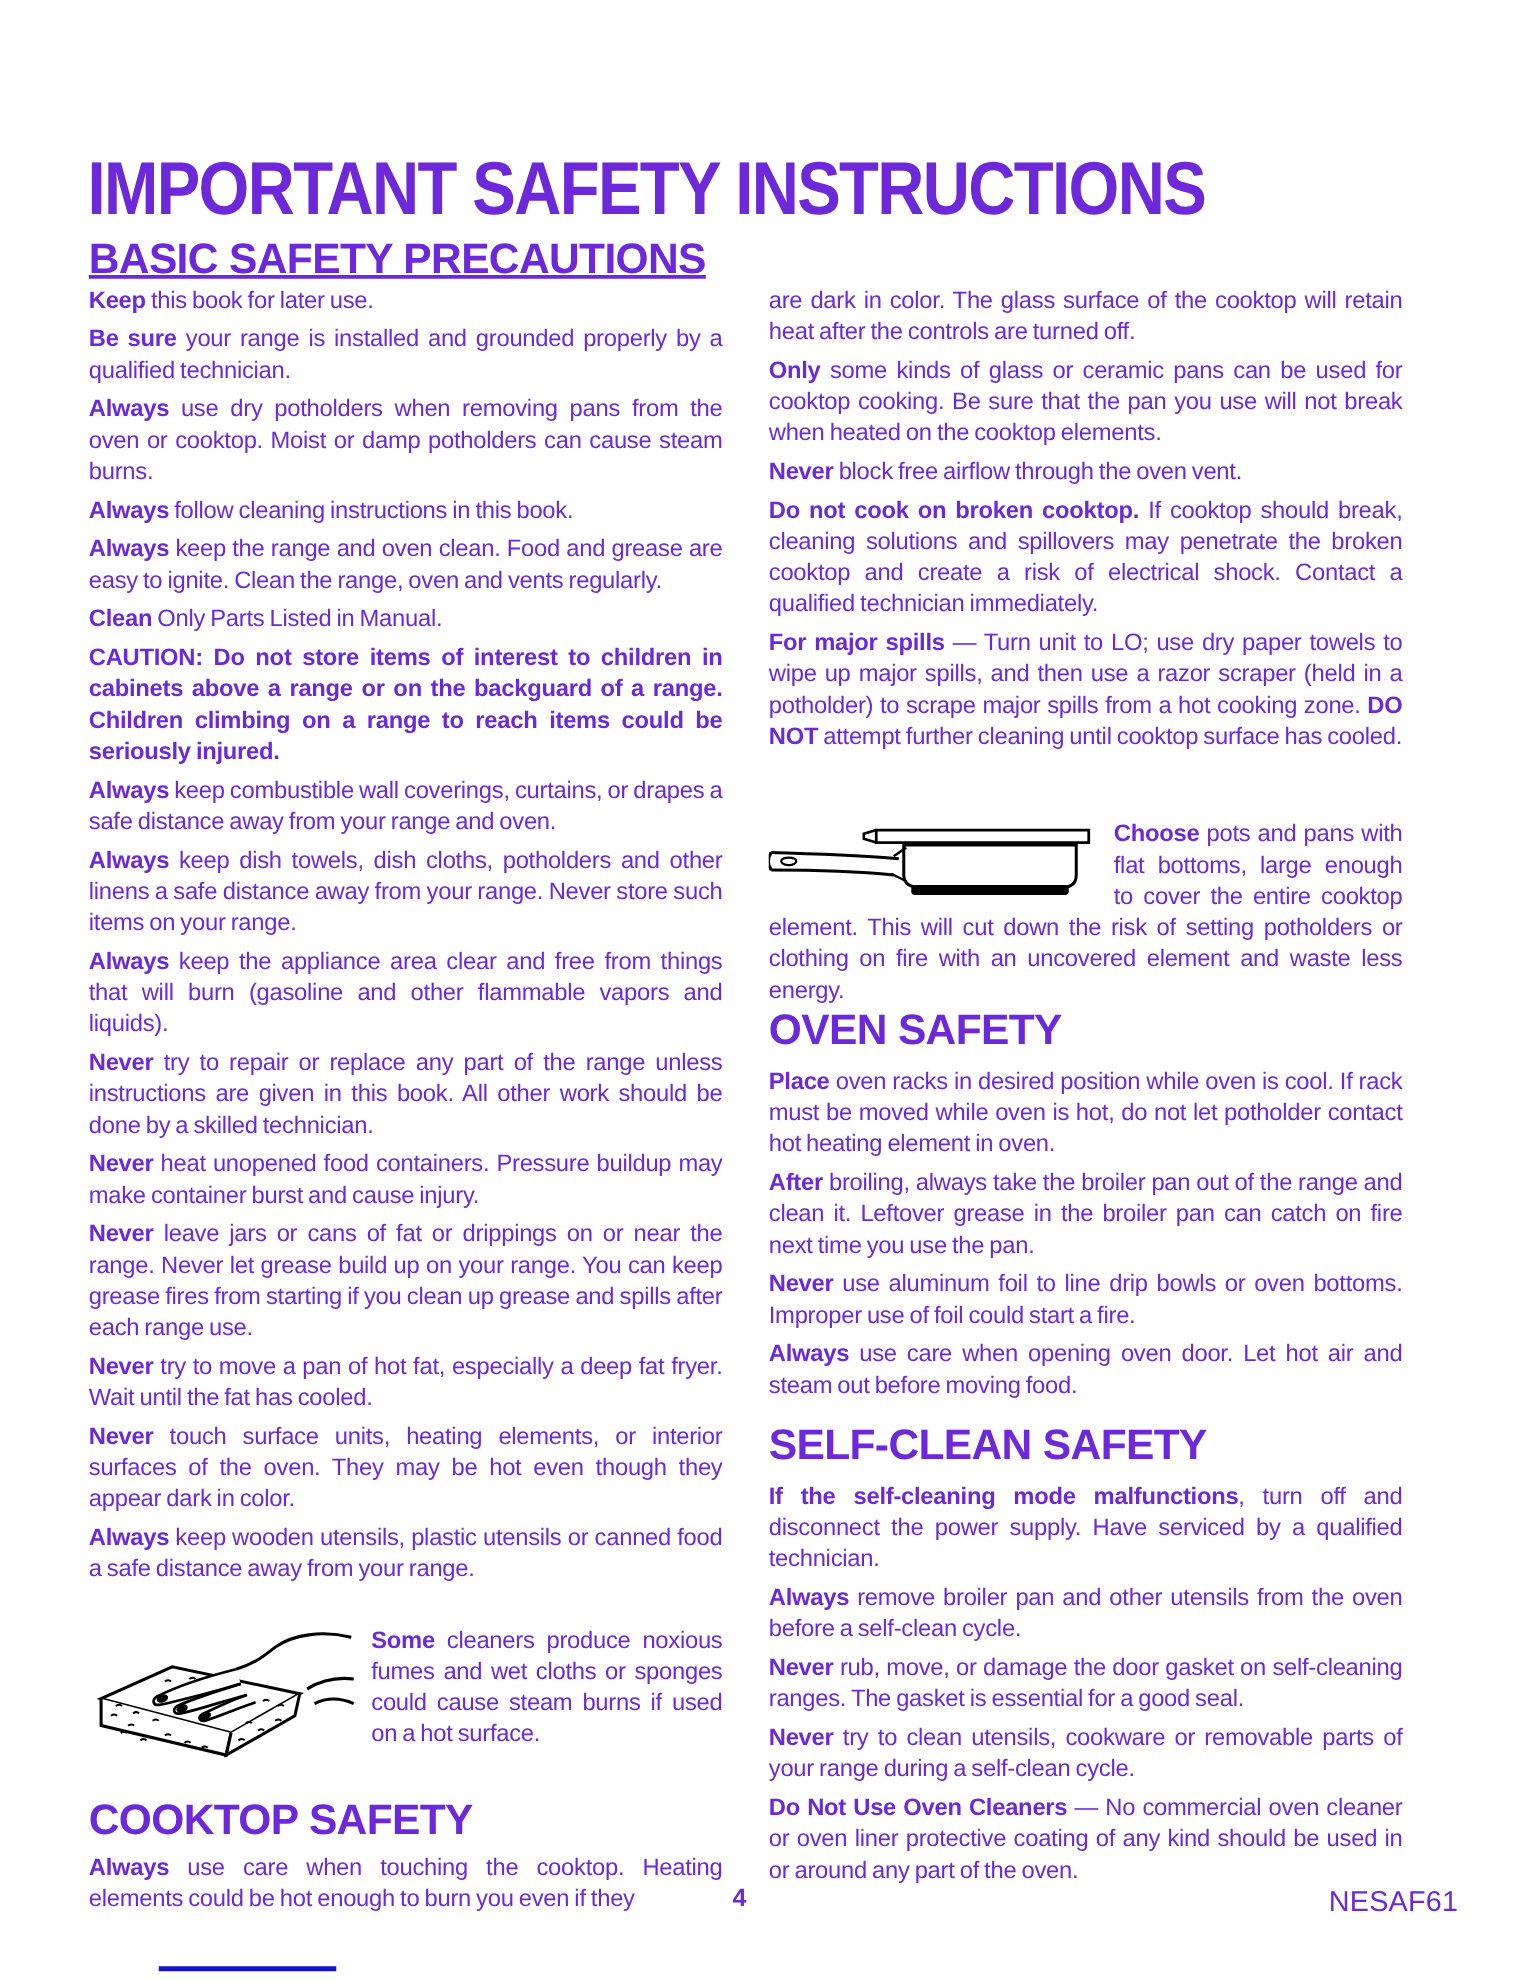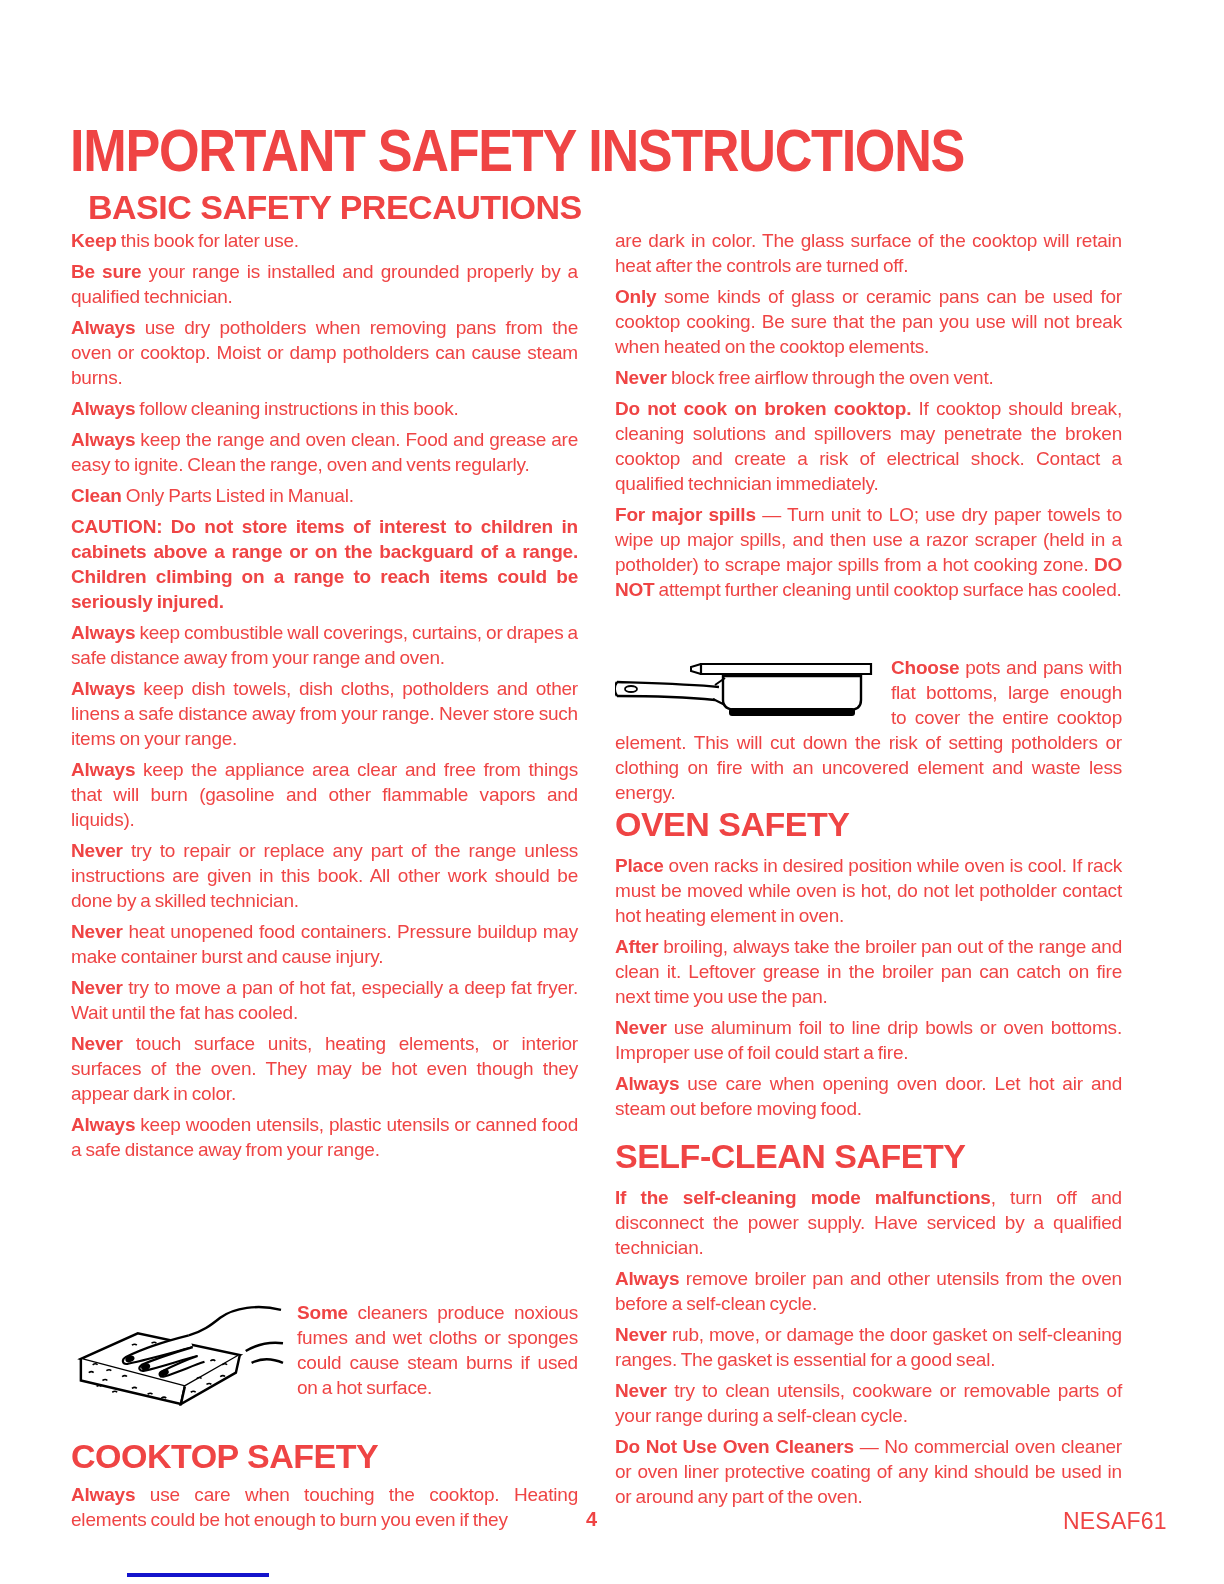--- a/index.html
+++ b/index.html
@@ -1,29 +1,29 @@
 <!DOCTYPE html>
 <html><head>
 <meta charset="utf-8">
 <style>
   html,body{margin:0;padding:0;background:#fff;}
   .page{
     position:relative; width:1224px; height:1584px; background:#ffffff;
-    font-family:"Liberation Sans", sans-serif; color:#ef4444; overflow:hidden;
+    font-family:"Liberation Sans", sans-serif; color:#6d28d9; overflow:hidden;
   }
   .title{
     position:absolute; left:70px; top:116px;
     font-size:60px; font-weight:700; letter-spacing:-1.5px; white-space:nowrap;
     transform:scaleX(0.87); transform-origin:left top;
   }
   .h2{
     position:absolute; font-size:34px; font-weight:700; line-height:36px;
     letter-spacing:-0.5px; white-space:nowrap;
   }
-  .h2.basic{left:88px; top:189px;}
+  .h2.basic{left:71px; top:189px;text-decoration:underline;}
   .h2.cooktop{left:71px; top:1438px;}
   .h2.oven{left:615px; top:806px;}
   .h2.selfclean{left:615px; top:1138px;}
   .col{position:absolute; width:507px;}
   .left-main{left:71px; top:228px;}
   .right-sec1{left:615px; top:228px;}
   .right-figure{left:615px; top:641px;margin-top:14px;}
   .right-oven{left:615px; top:853px;}
   .right-self{left:615px; top:1185px;}
   .left-figure{left:71px; top:1300px;}
@@ -62,20 +62,21 @@
     <p class="para"><span class="lead">Always</span><span> use dry potholders when removing pans from the oven or cooktop. Moist or damp potholders can cause steam burns.</span></p>
     <p class="para"><span class="lead">Always</span><span> follow cleaning instructions in this book.</span></p>
     <p class="para"><span class="lead">Always</span><span> keep the range and oven clean. Food and grease are easy to ignite. Clean the range, oven and vents regularly.</span></p>
     <p class="para"><span class="lead">Clean</span><span> Only Parts Listed in Manual.</span></p>
     <p class="para allbold"><span class="lead">CAUTION:</span><span> Do not store items of interest to children in cabinets above a range or on the backguard of a range. Children climbing on a range to reach items could be seriously injured.</span></p>
     <p class="para"><span class="lead">Always</span><span> keep combustible wall coverings, curtains, or drapes a safe distance away from your range and oven.</span></p>
     <p class="para"><span class="lead">Always</span><span> keep dish towels, dish cloths, potholders and other linens a safe distance away from your range. Never store such items on your range.</span></p>
     <p class="para"><span class="lead">Always</span><span> keep the appliance area clear and free from things that will burn (gasoline and other flammable vapors and liquids).</span></p>
     <p class="para"><span class="lead">Never</span><span> try to repair or replace any part of the range unless instructions are given in this book. All other work should be done by a skilled technician.</span></p>
     <p class="para"><span class="lead">Never</span><span> heat unopened food containers. Pressure buildup may make container burst and cause injury.</span></p>
+    <p class="para"><span class="lead">Never</span><span> leave jars or cans of fat or drippings on or near the range. Never let grease build up on your range. You can keep grease fires from starting if you clean up grease and spills after each range use.</span></p>
     <p class="para"><span class="lead">Never</span><span> try to move a pan of hot fat, especially a deep fat fryer. Wait until the fat has cooled.</span></p>
     <p class="para"><span class="lead">Never</span><span> touch surface units, heating elements, or interior surfaces of the oven. They may be hot even though they appear dark in color.</span></p>
     <p class="para"><span class="lead">Always</span><span> keep wooden utensils, plastic utensils or canned food a safe distance away from your range.</span></p>
   </div>
 
   <div class="col left-figure">
     <div class="fig-sponge">
       <svg viewBox="0 0 214 106" xmlns="http://www.w3.org/2000/svg" fill="none" stroke="#000">
         <path d="M8,58 L66,32 L170,54 L114,86 Z" stroke-width="2.5" fill="#fff"></path>
         <path d="M8,58 L8,80 L110,104 L114,86" stroke-width="2.5" fill="#fff"></path>

